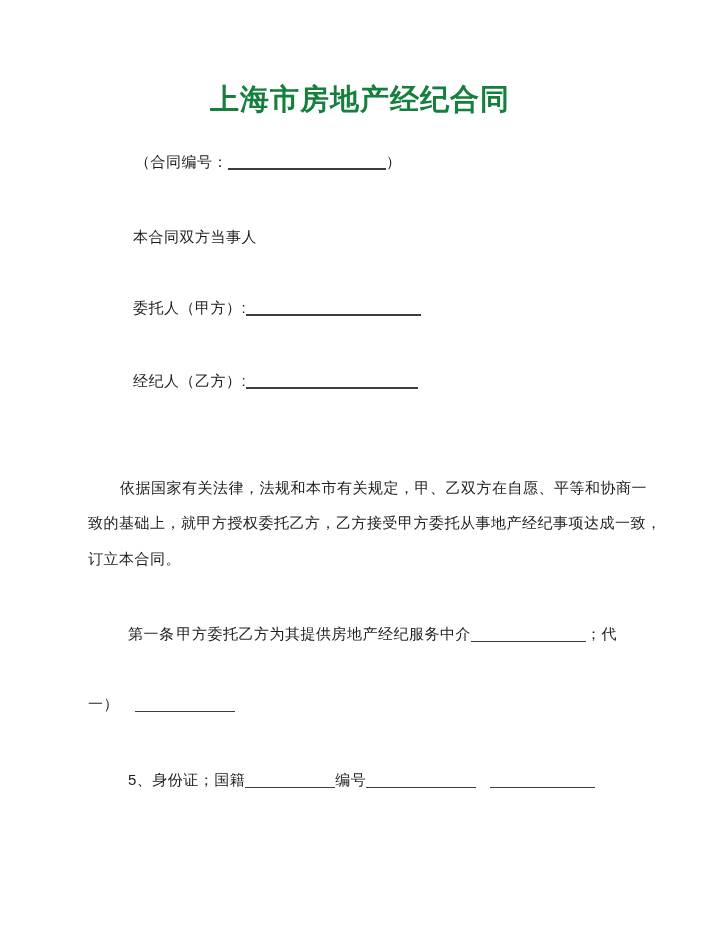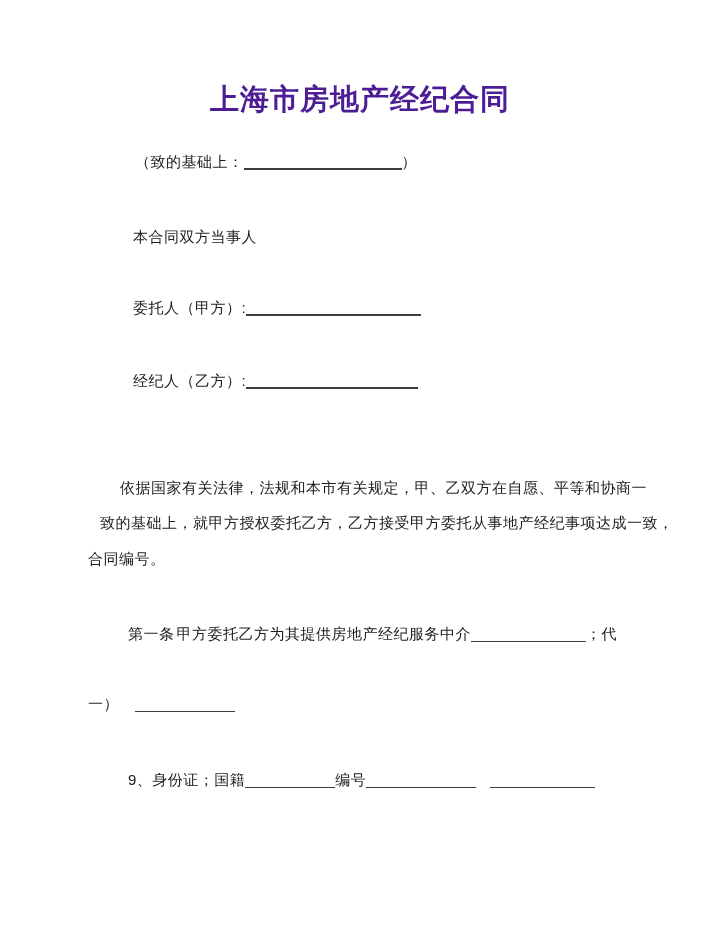--- a/index.html
+++ b/index.html
@@ -12,21 +12,21 @@
     overflow:hidden;
   }
   .title{
     position:absolute;
     top:80px;left:0;right:0;
     margin:0;
     text-align:center;
     font-size:29px;
     font-weight:bold;
     letter-spacing:1px;
-    color:#4c1d95;
+    color:#15803d;
   }
   .line{
     position:absolute;
     font-size:15px;
     line-height:22px;
     white-space:nowrap;
     letter-spacing:0.5px;
   }
   .blank{
     display:inline-block;
@@ -48,32 +48,32 @@
   .gap16{display:inline-block;width:16px;}
   .a1-label{margin-right:2px;}
 </style>
 </head>
 <body>
 
 <div class="page">
 
   <h1 class="title">上海市房地产经纪合同</h1>
 
-  <div class="line" style="top:151px;left:135px;"><span>（致的基础上：</span><span class="blank w158"></span><span>）</span></div>
+  <div class="line" style="top:151px;left:135px;"><span>（合同编号：</span><span class="blank w158"></span><span>）</span></div>
 
   <div class="line" style="top:297px;left:133px;"><span>委托人（甲方）:</span><span class="blank w175"></span></div>
 
   <div class="line" style="top:226px;left:133px;">本合同双方当事人</div>
 
   <div class="line" style="top:370px;left:133px;text-align:right;"><span>经纪人（乙方）:</span><span class="blank w172"></span></div>
 
   <div class="line" style="top:477px;left:120px;">依据国家有关法律，法规和本市有关规定，甲、乙双方在自愿、平等和协商一</div>
-  <div class="line" style="top:512px;left:88px;margin-left:12px;">致的基础上，就甲方授权委托乙方，乙方接受甲方委托从事地产经纪事项达成一致，</div>
-  <div class="line" style="top:548px;left:88px;">合同编号。</div>
+  <div class="line" style="top:512px;left:88px;">致的基础上，就甲方授权委托乙方，乙方接受甲方委托从事地产经纪事项达成一致，</div>
+  <div class="line" style="top:548px;left:88px;">订立本合同。</div>
 
   <div class="line" style="top:623px;left:128px;"><span class="a1-label">第一条</span><span>甲方委托乙方为其提供房地产经纪服务中介</span><span class="blank thin w115"></span><span>；代</span></div>
 
 
   <div class="line" style="top:693px;left:88px;"><span>一）</span><span class="gap16"></span><span class="blank thin w100"></span></div>
 
-  <div class="line" style="top:769px;left:128px;"><span>9、身份证；国籍</span><span class="blank thin w90"></span><span>编号</span><span class="blank thin w110"></span><span class="gap14"></span><span class="blank thin w105"></span></div>
+  <div class="line" style="top:769px;left:128px;"><span>5、身份证；国籍</span><span class="blank thin w90"></span><span>编号</span><span class="blank thin w110"></span><span class="gap14"></span><span class="blank thin w105"></span></div>
 
 </div>
 
 </body></html>

